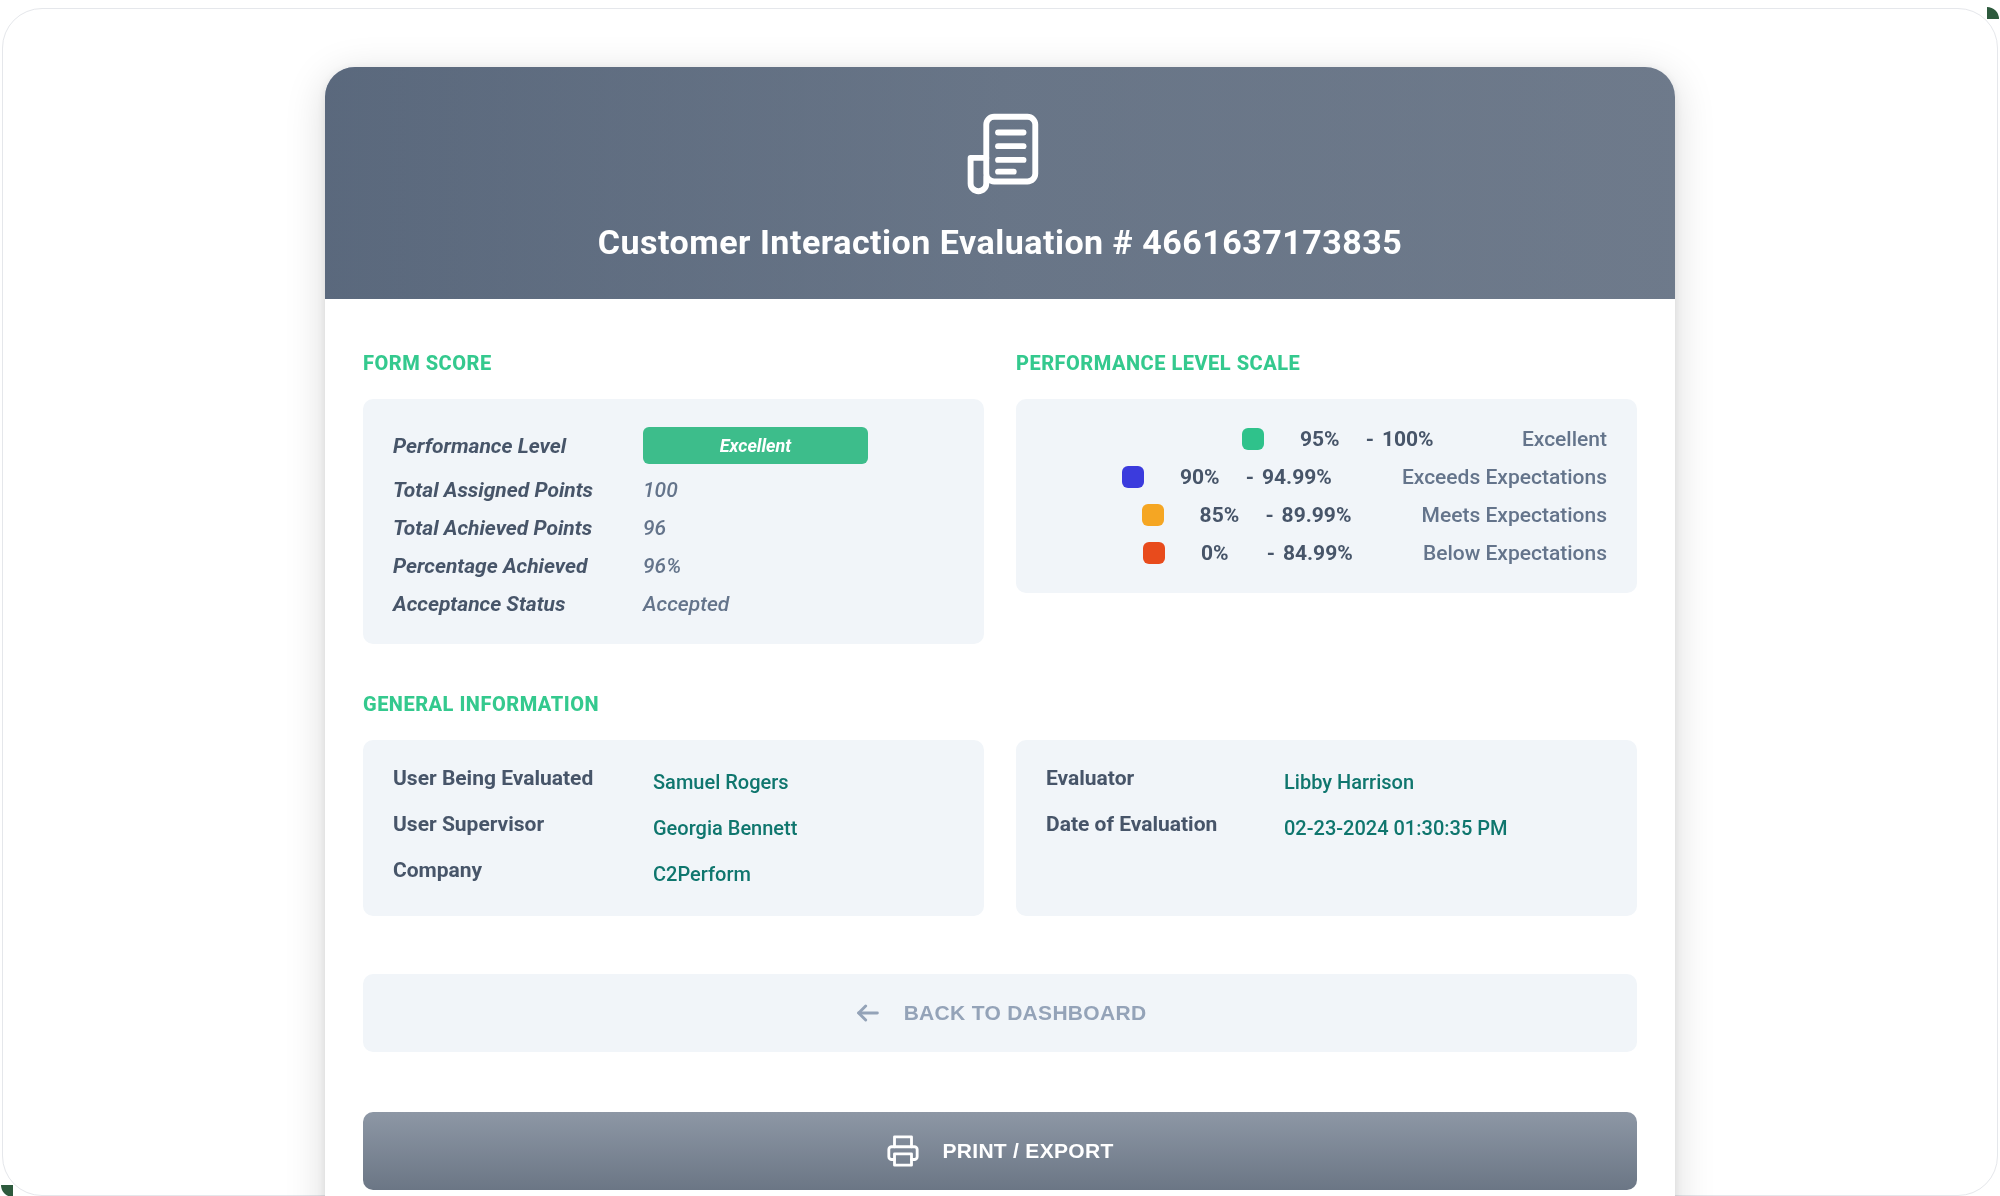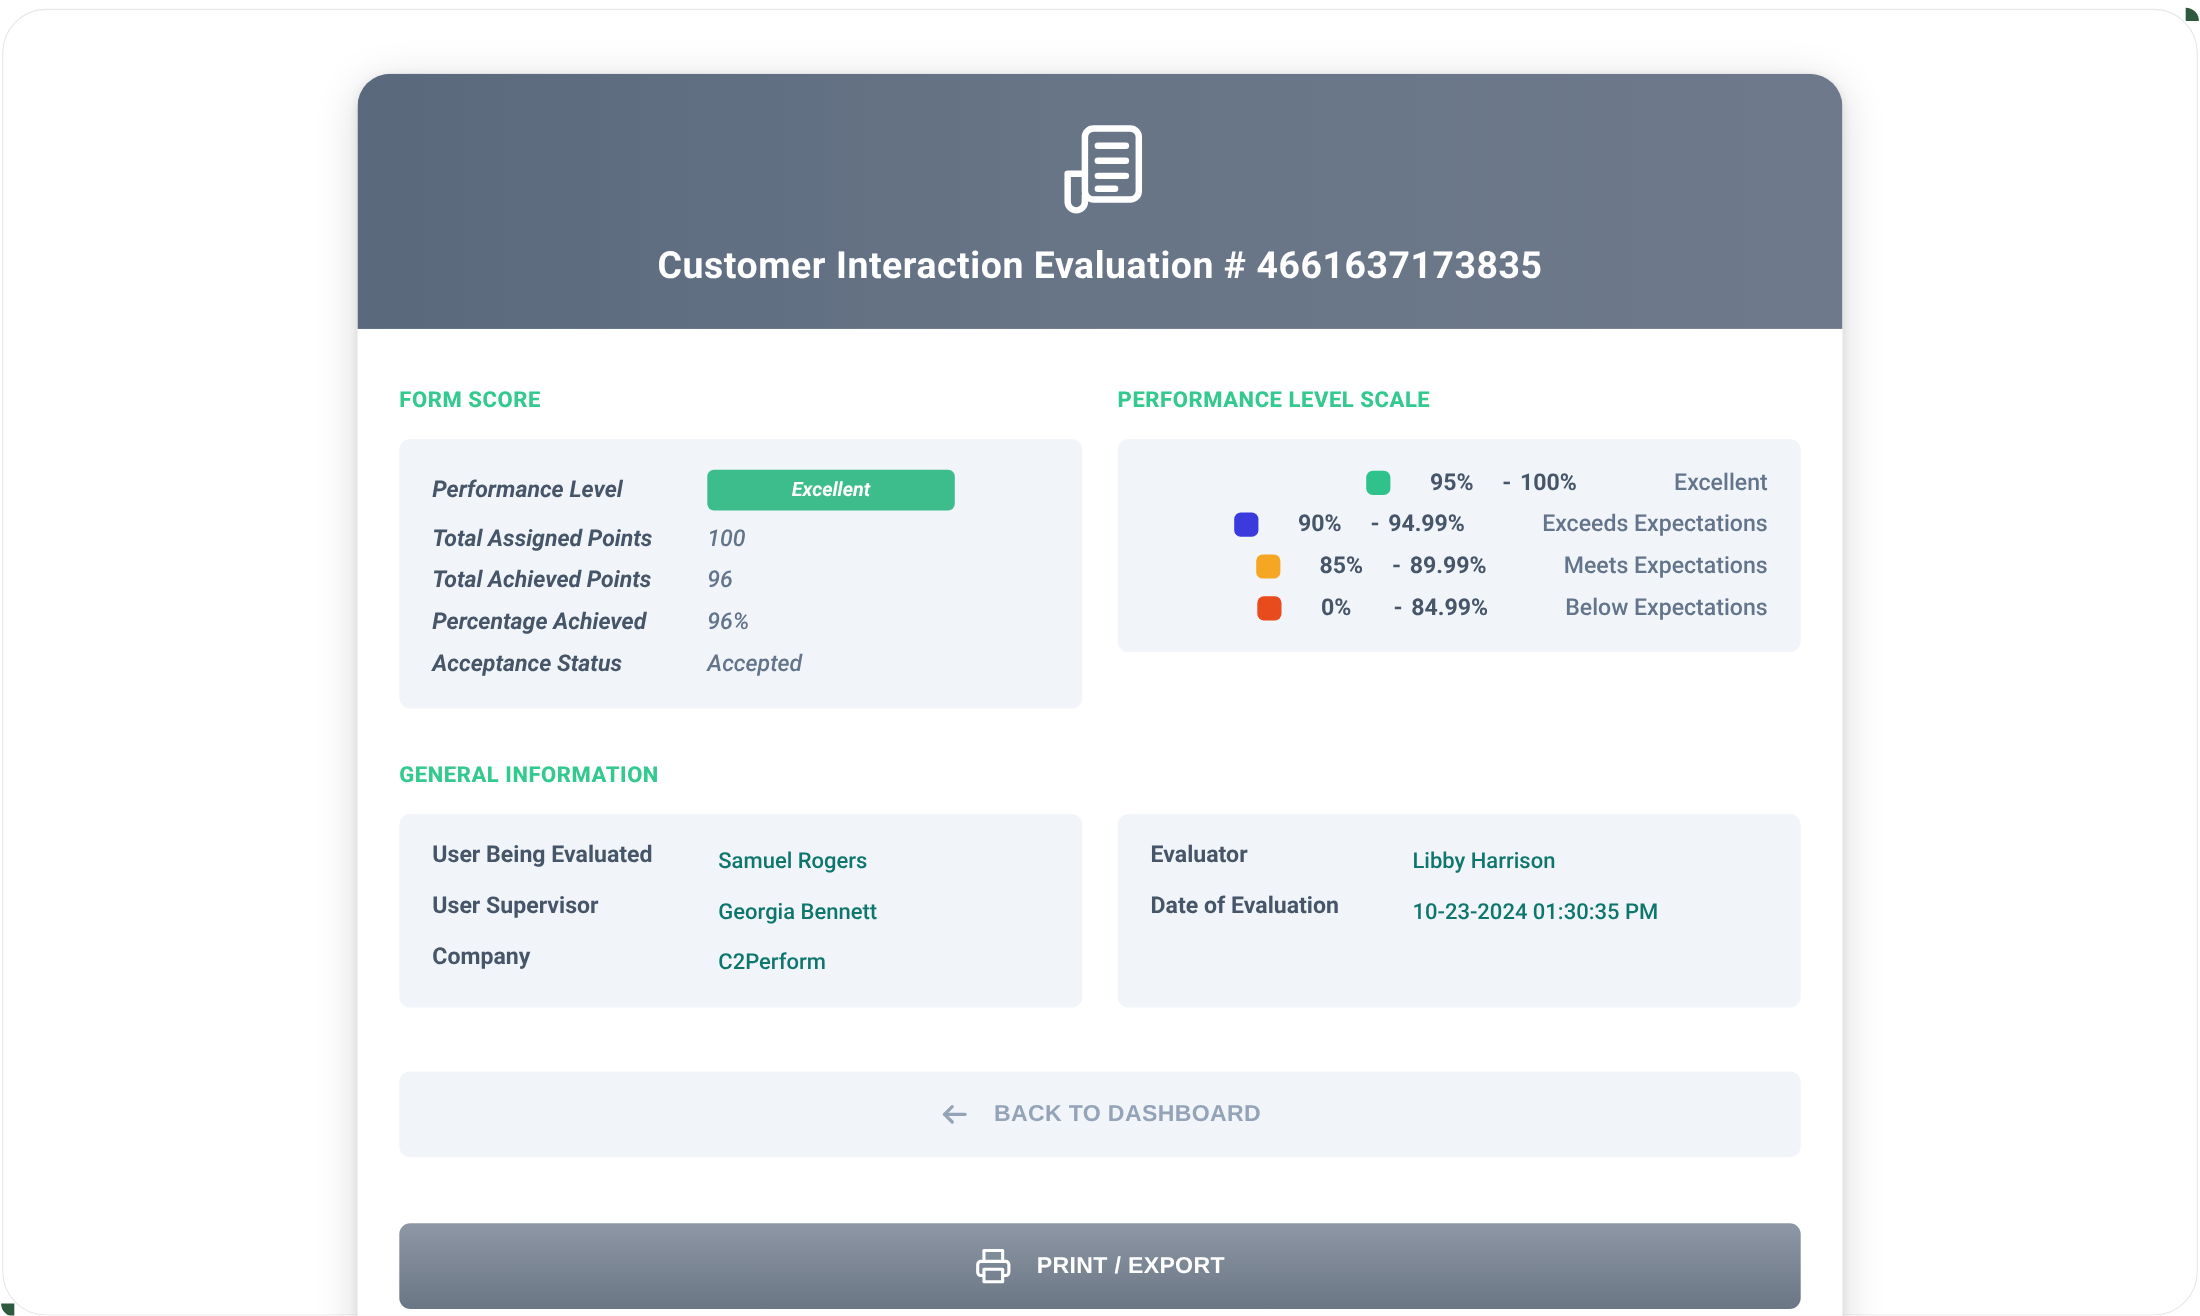--- a/index.html
+++ b/index.html
@@ -311,21 +311,21 @@
             <div class="value">C2Perform</div>
           </div>
         </div>
         <div class="gen-panel right">
           <div class="gen-kv">
             <div class="label">Evaluator</div>
             <div class="value">Libby Harrison</div>
           </div>
           <div class="gen-kv">
             <div class="label">Date of Evaluation</div>
-            <div class="value">10-23-2024  01:30:35 PM</div>
+            <div class="value">02-23-2024  01:30:35 PM</div>
           </div>
         </div>
       </div>
 
       <div class="actions">
         <button class="btn back">
           <svg viewBox="0 0 24 24" fill="none" stroke="currentColor" stroke-width="2.5" stroke-linecap="round" stroke-linejoin="round">
               <line x1="20" y1="12" x2="4" y2="12"></line>
               <polyline points="10 18 4 12 10 6"></polyline>
             </svg>

